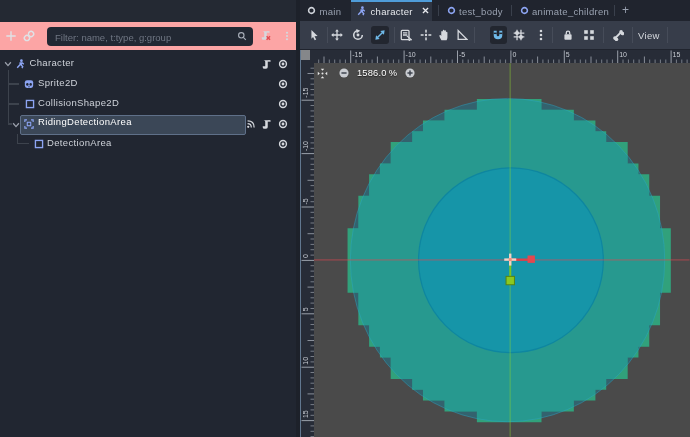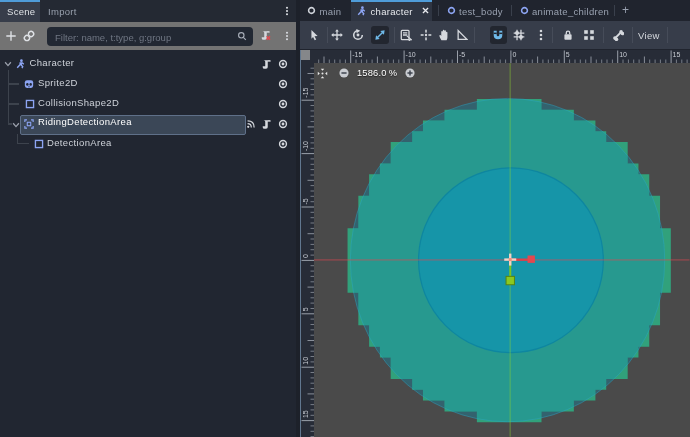--- a/index.html
+++ b/index.html
@@ -4,33 +4,21 @@
 *{margin:0;padding:0}
 html,body{width:690px;height:437px;overflow:hidden;background:#242933;font-family:"Liberation Sans",sans-serif}
 .tl{position:absolute;font-size:9.5px;letter-spacing:0.35px;line-height:12px;color:#cfd3da;white-space:nowrap}
 .zl{position:absolute;font-size:9.3px;letter-spacing:0.2px;color:#fff;text-shadow:0 1px 1px rgba(0,0,0,0.6);white-space:nowrap}
 svg{display:block}
 div{line-height:1.2}
 </style></head>
 <body>
 <div style="position:relative;width:690px;height:437px">
 
-<div style="position:absolute;left:0;top:0;width:296px;height:22px;background:#242933">
-  <div style="position:absolute;left:0;top:0;width:40px;height:22px;background:#373d4a;border-top:2.5px solid #4f9cd9;box-sizing:border-box"></div>
-  <div style="position:absolute;left:7px;top:5.5px;font-size:9.5px;letter-spacing:0.3px;color:#dfe2e6">Scene</div>
-  <div style="position:absolute;left:48px;top:5.5px;font-size:9.5px;letter-spacing:0.3px;color:#98a0ad">Import</div>
-  <svg width="10" height="10" viewBox="0 0 14 14" style="position:absolute;left:282px;top:6px">
-        <g fill="#d5d8dd">
-          <circle cx="7" cy="2.4" r="1.5"></circle>
-          <circle cx="7" cy="7" r="1.5"></circle>
-          <circle cx="7" cy="11.6" r="1.5"></circle>
-        </g>
-      </svg>
-</div>
-<div style="position:absolute;left:0;top:22px;width:296px;height:40px;background:#737373">
+<div style="position:absolute;left:0;top:22px;width:296px;height:40px;background:#fca5a5">
   <svg width="12" height="12" viewBox="0 0 14 14" style="position:absolute;left:5px;top:8px">
         <g stroke="#dfe2e6" stroke-width="1.6" fill="none">
           <path d="M7 1.5 V12.5 M1.5 7 H12.5"></path>
         </g>
       </svg>
   <svg width="12" height="12" viewBox="0 0 14 14" style="position:absolute;left:23px;top:8px">
         <g fill="none" stroke="#dfe2e6" stroke-width="1.7">
           <rect x="1.6" y="6.4" width="6" height="6" rx="3" transform="rotate(-45 4.6 9.4)"></rect>
           <rect x="6.4" y="1.6" width="6" height="6" rx="3" transform="rotate(-45 9.4 4.6)"></rect>
         </g>

